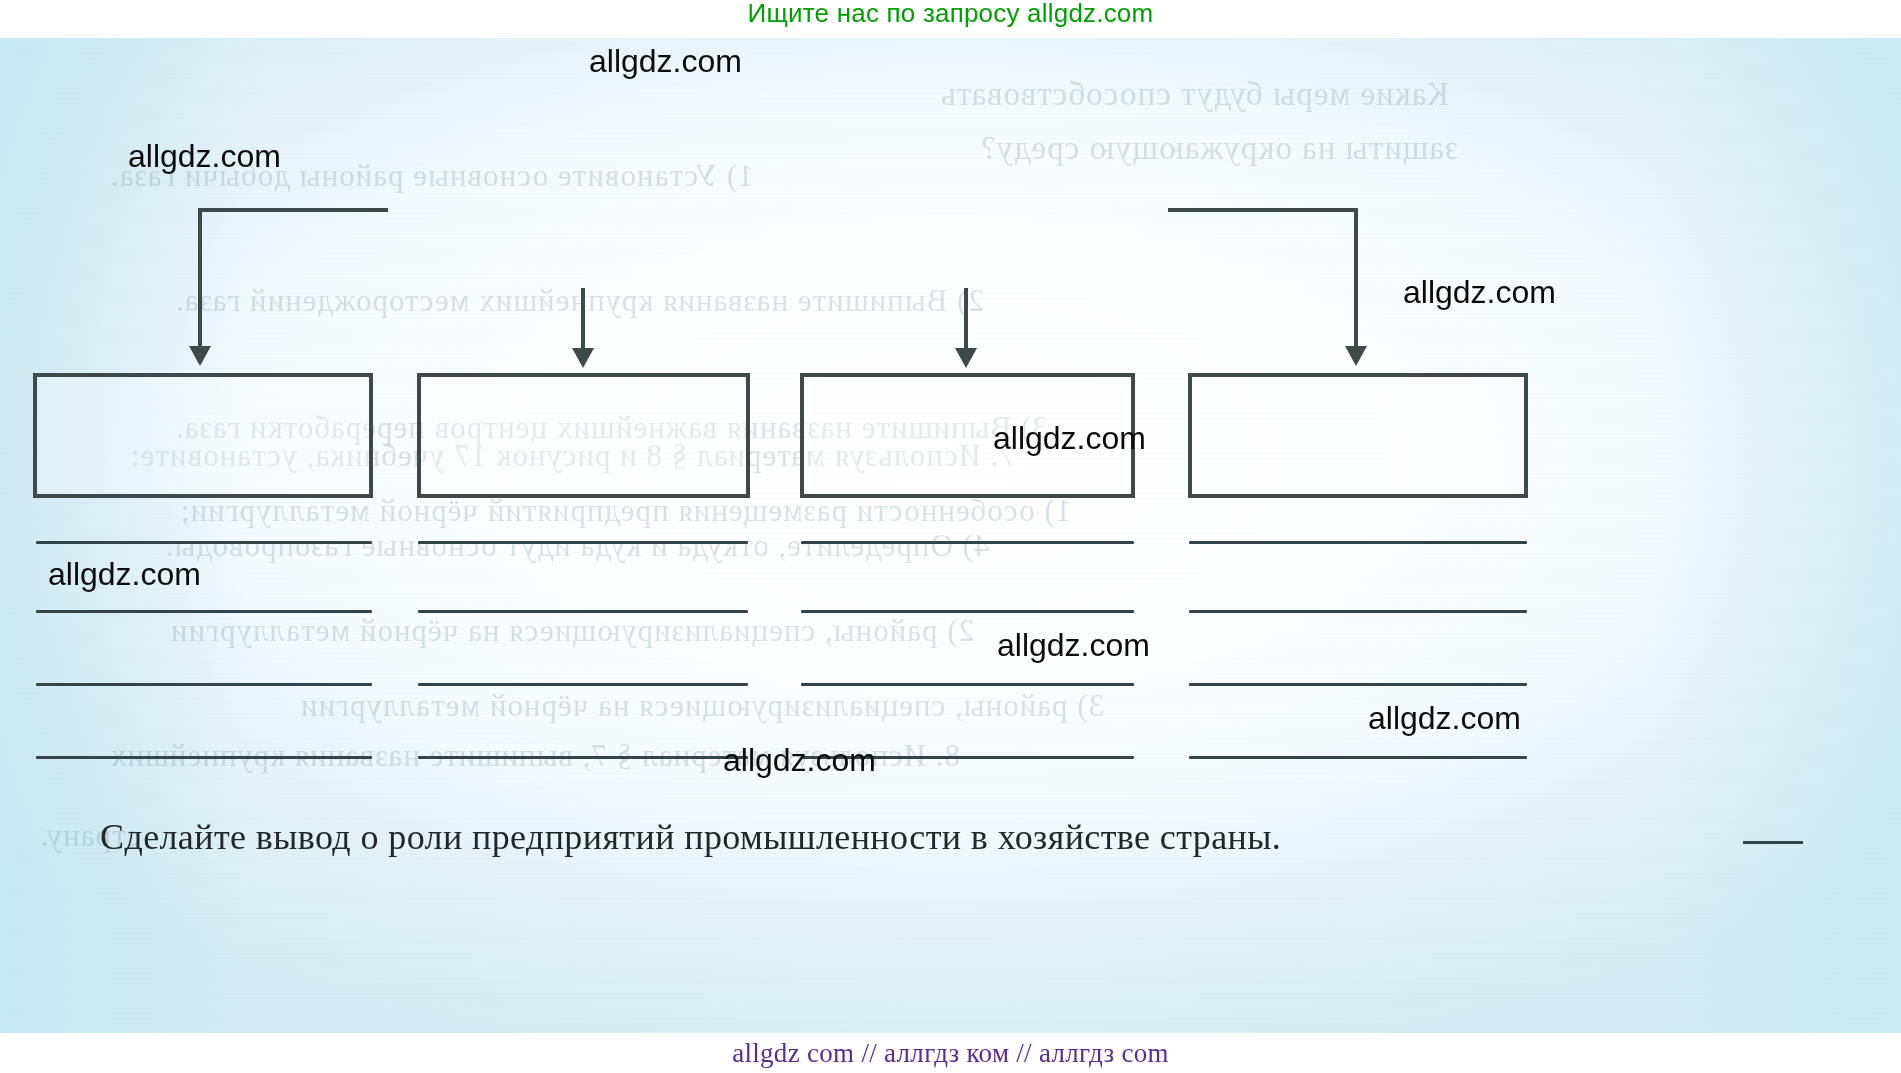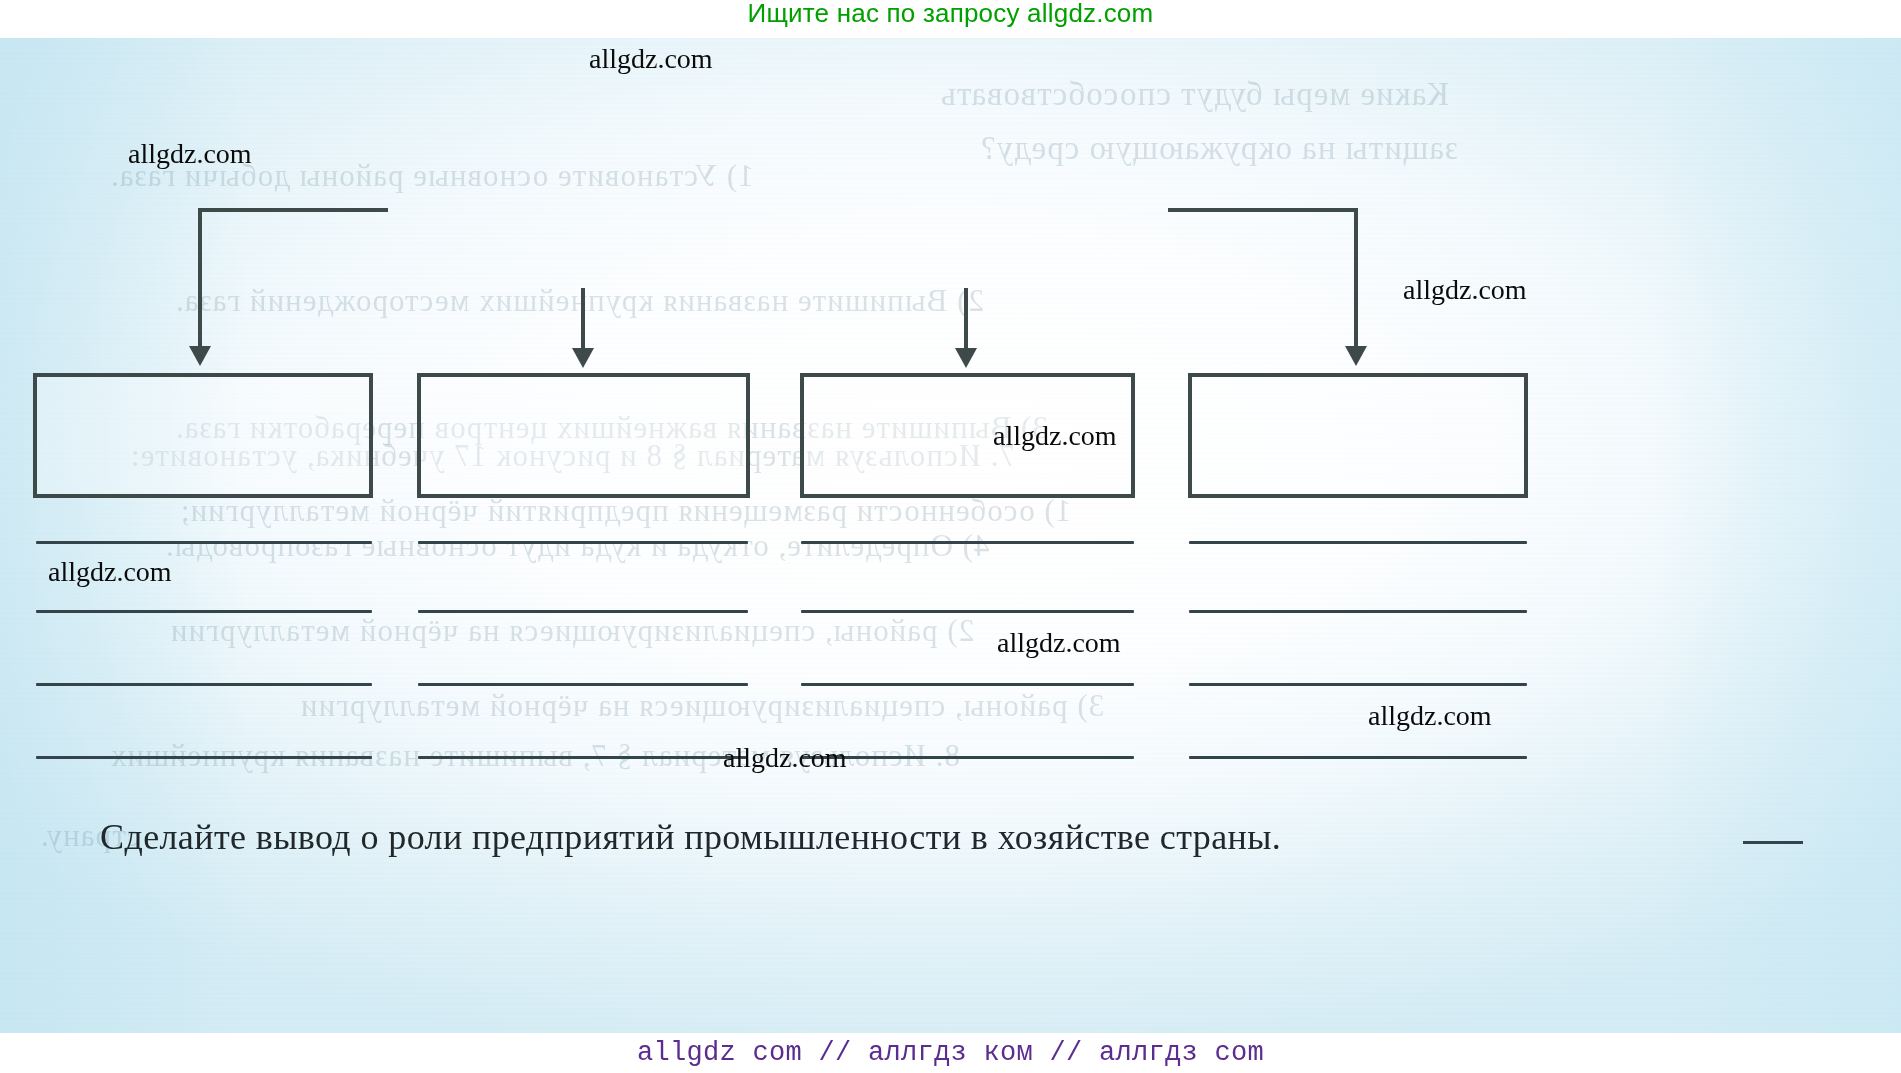--- a/index.html
+++ b/index.html
@@ -106,34 +106,34 @@
   
   #conclusion{
     position:absolute;left:100px;top:778px;
     font-size:36px;color:#20282b;white-space:nowrap;letter-spacing:0.4px;
     z-index:12;
   }
 
   
   .wm{
     position:absolute;
-    font-family:Liberation Serif, serif;
-    font-size:28px;color:#0b0b0b;white-space:nowrap;
+    font-family:Liberation Sans, sans-serif;
+    font-size:32px;color:#0b0b0b;white-space:nowrap;
     z-index:30;
   }
 
   
   #footer{
     position:absolute;left:0;bottom:0;width:1901px;height:40px;
     background:#ffffff;
     display:flex;align-items:center;justify-content:center;
     z-index:40;
   }
   #footer .txt{
-    font-family:Liberation Mono, monospace;
+    font-family:Liberation Serif, serif;
     font-size:27px;color:#5b2d8e;white-space:nowrap;letter-spacing:0.3px;
   }
 </style>
 </head>
 <body>
 
 <div id="top-banner">
   <span class="txt">Ищите нас по запросу allgdz.com</span>
 </div>
 

